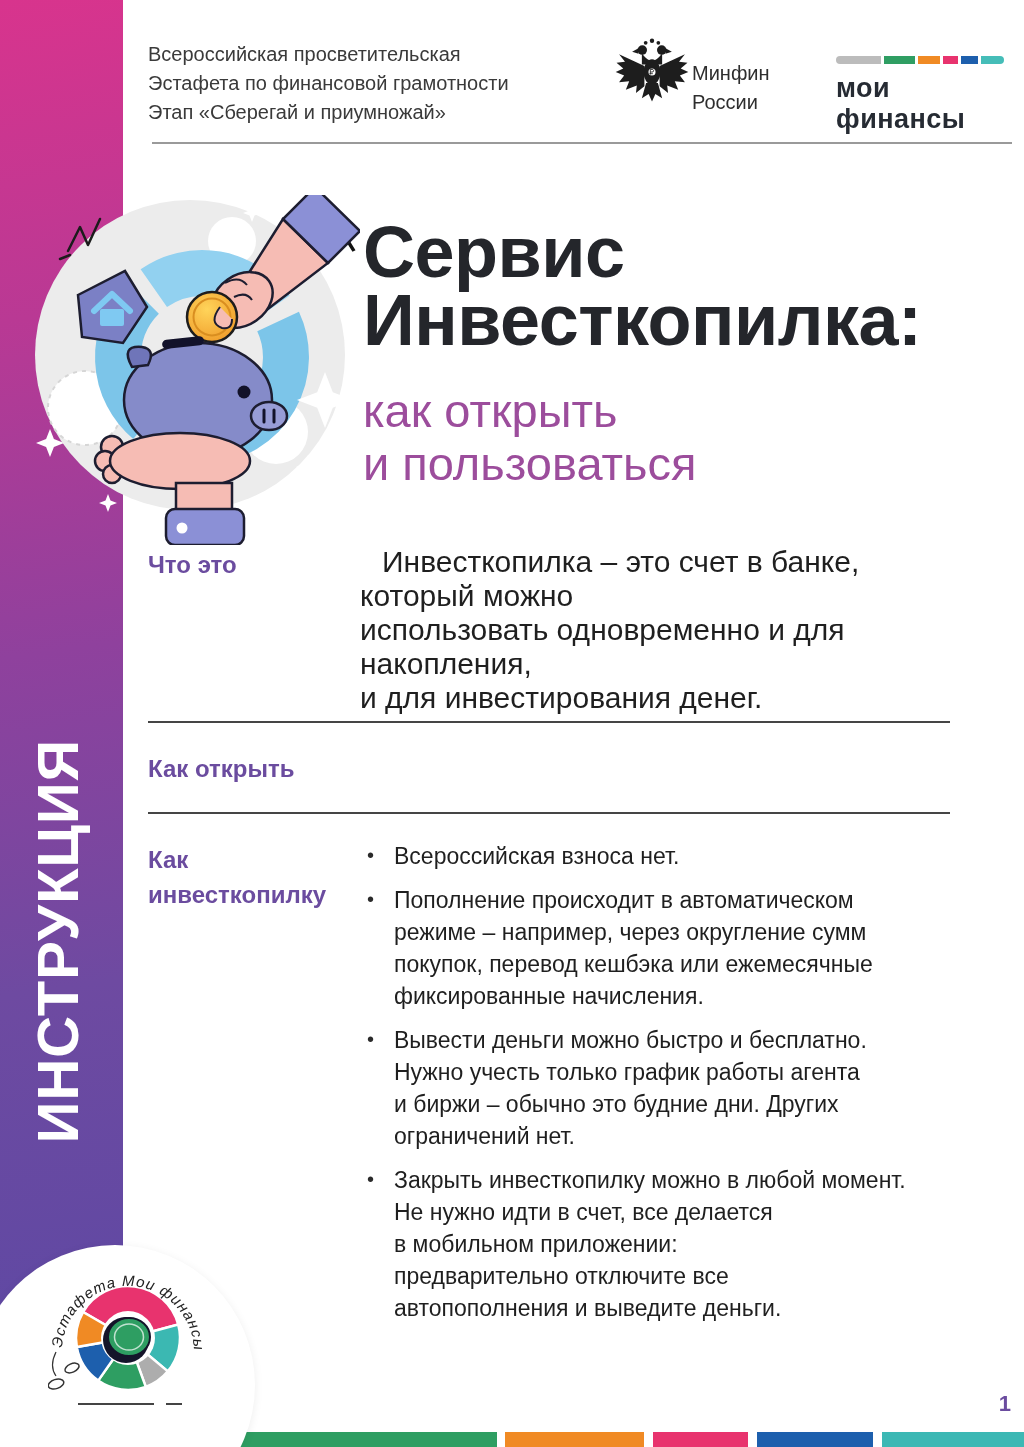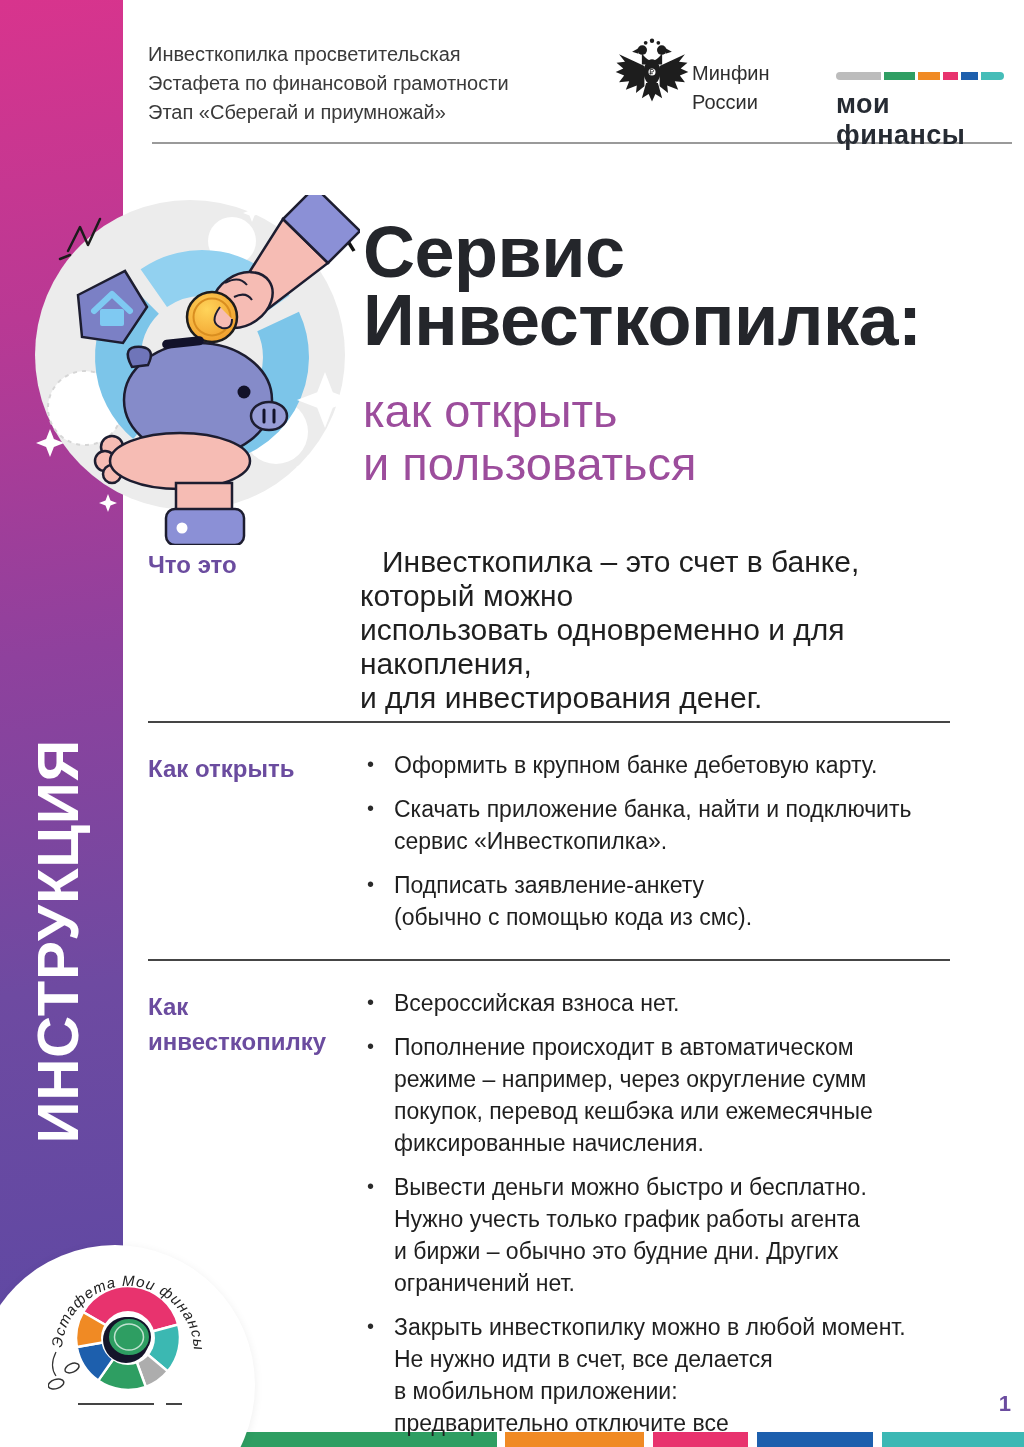--- a/index.html
+++ b/index.html
@@ -24,21 +24,21 @@
     white-space:pre-line;z-index:3;
   }
   .header-divider{
     position:absolute;left:152px;top:142px;width:860px;height:0;border-top:2px solid #9a9a9a;z-index:3;
   }
   .eagle{position:absolute;left:614px;top:34px;width:76px;height:76px;z-index:3;}
   .minfin-label{
     position:absolute;left:692px;top:59px;font-size:20px;line-height:29px;color:#2e2e2e;
     white-space:pre-line;z-index:3;
   }
-  .myfin{position:absolute;left:836px;top:72px;z-index:3;}
+  .myfin{position:absolute;left:836px;top:56px;z-index:3;}
   .myfin-bar{display:flex;gap:3px;height:8px;width:168px;align-items:stretch;}
   .myfin-bar span{display:block;height:8px;}
   .myfin-bar span:first-child{border-radius:4px 0 0 4px;}
   .myfin-bar span:last-child{border-radius:0 4px 4px 0;}
   .myfin-label{margin-top:9px;font-size:27px;font-weight:700;color:#262b33;letter-spacing:.5px;}
   
   .hero-illo{position:absolute;left:20px;top:195px;width:340px;height:350px;z-index:2;}
   .hero-title{
     position:absolute;left:363px;top:218px;font-size:72px;line-height:68px;font-weight:700;
     color:#24262b;white-space:pre-line;z-index:3;letter-spacing:-.5px;
@@ -77,21 +77,21 @@
   .badge svg{position:absolute;left:73px;top:11px;width:160px;height:160px;}
 </style>
 </head>
 <body>
 
 <div class="page">
 
   <div class="sidebar"></div>
   <div class="vertical-label">ИНСТРУКЦИЯ</div>
 
-  <div class="program-title">Инвесткопилка просветительская
+  <div class="program-title">Всероссийская просветительская
 Эстафета по финансовой грамотности
 Этап «Сберегай и приумножай»</div>
   <div class="header-divider"></div>
 
   <svg class="eagle" viewBox="0 0 90 90">
     <g fill="#1d1d1d">
       <circle cx="45" cy="8" r="2.6"></circle>
         <circle cx="37.5" cy="10.5" r="2.2"></circle>
         <circle cx="52.5" cy="10.5" r="2.2"></circle>
       <circle cx="33.5" cy="19" r="5.6"></circle>
@@ -197,27 +197,20 @@
 
     <div class="section first">
       <div class="section-label">Что это</div>
       <div class="section-text">Инвесткопилка – это счет в банке, который можно
 использовать одновременно и для накопления,
 и для инвестирования денег.</div>
     </div>
 
     <div class="section">
       <div class="section-label">Как открыть</div>
-      <div>
-        <div class="bullet">Оформить в крупном банке дебетовую карту.</div>
-        <div class="bullet">Скачать приложение банка, найти и подключить
-сервис «Инвесткопилка».</div>
-        <div class="bullet">Подписать заявление-анкету
-(обычно с помощью кода из смс).</div>
-      </div>
     </div>
 
     <div class="section">
       <div class="section-label">Как
 инвесткопилку</div>
       <div>
         <div class="bullet">Всероссийская взноса нет.</div>
         <div class="bullet">Пополнение происходит в автоматическом
 режиме – например, через округление сумм
 покупок, перевод кешбэка или ежемесячные

